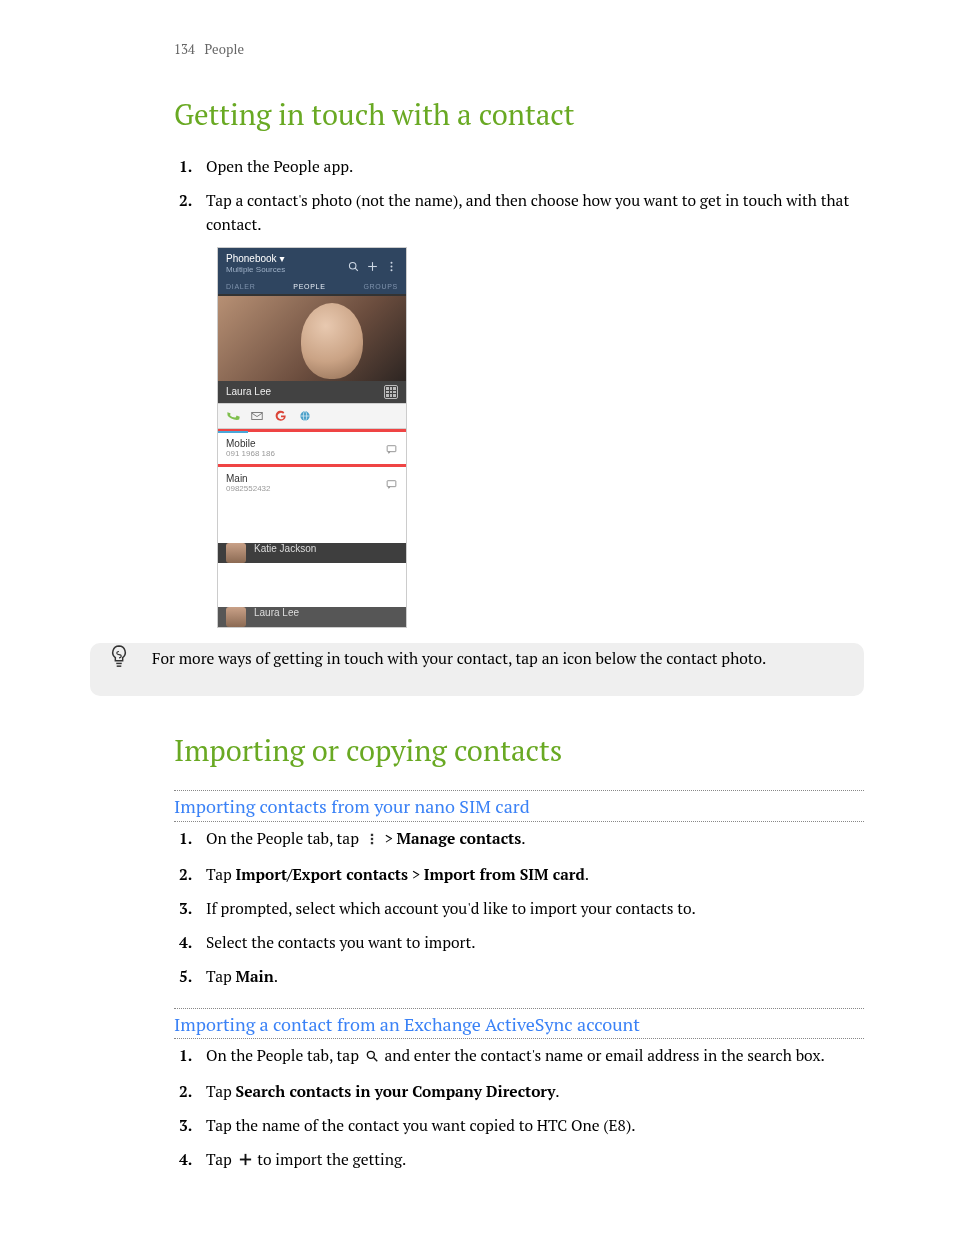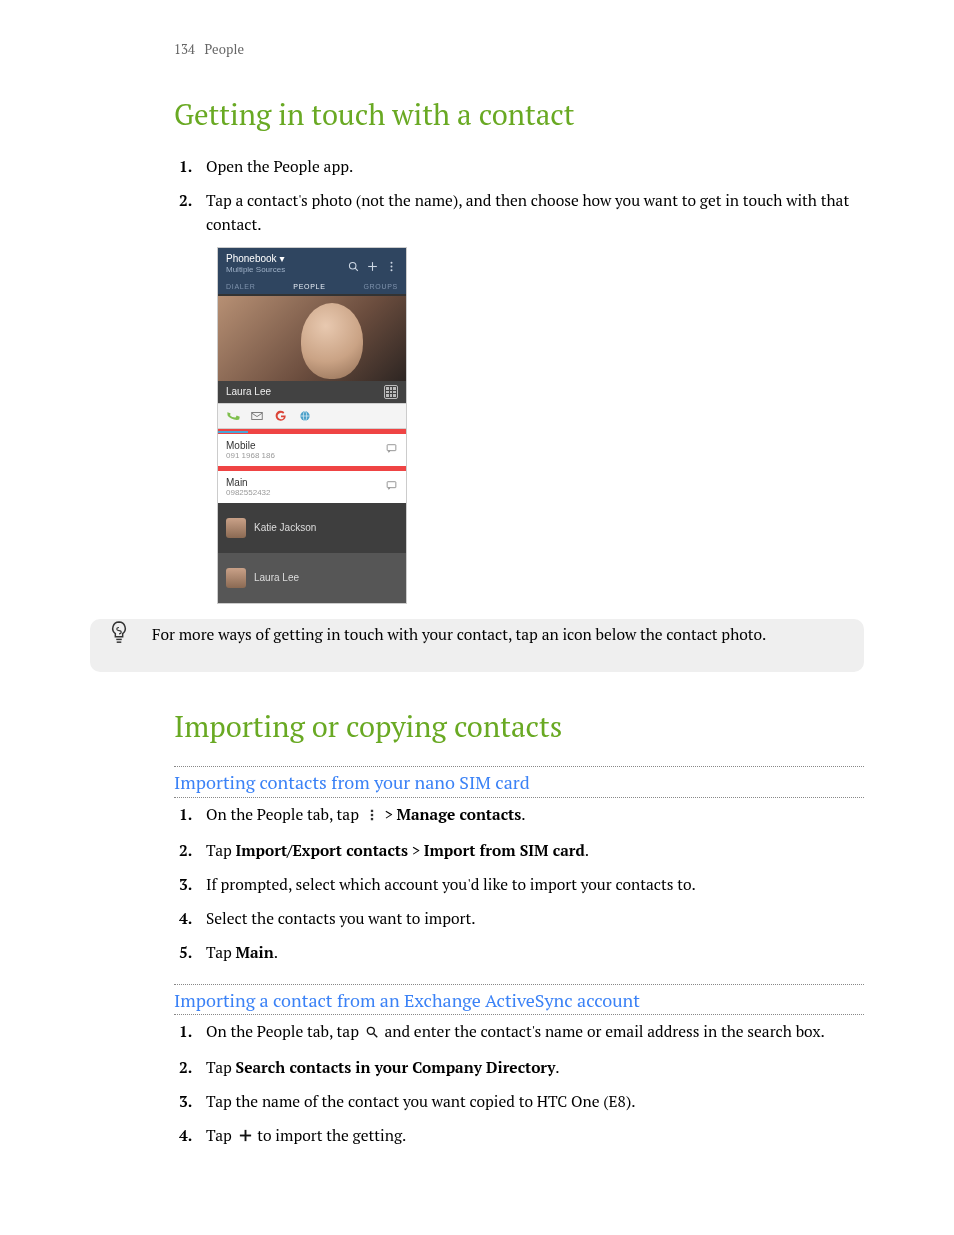--- a/index.html
+++ b/index.html
@@ -40,28 +40,28 @@
     padding:4px 8px;font-size:10px;}
   .shot .dial{width:10px;height:10px;border:1px solid #bbb;border-radius:2px;display:grid;grid-template:repeat(3,1fr)/repeat(3,1fr);gap:1px;padding:1px;}
   .shot .dial i{background:#bbb;}
   .shot .irow{background:#f4f4f4;border-top:1px solid #d0d0d0;
     border-bottom:1px solid #d0d0d0;display:flex;gap:10px;
     padding:5px 8px;align-items:center;}
   .shot .irow span{width:14px;height:14px;display:inline-block;}
   .shot .irow .ph{transform:rotate(-25deg);}
   .shot .irow .underline{position:absolute;left:0;bottom:-5px;width:30px;height:2px;background:#49a7d9;}
   .shot .irow{position:relative;}
-  .shot .entry{display:flex;align-items:center;padding:6px 8px;
-    border-top:5px solid #ef4444;background:#fff;gap:17px;}
+  .shot .entry{display:flex;align-items:flex-end;padding:6px 8px;
+    border-top:3px solid #ef4444;background:#fff;gap:17px;}
   .shot .entry .txt{flex:1;}
   .shot .entry .lbl{font-size:10px;color:#333;}
   .shot .entry .num{font-size:8px;color:#9a9a9a;}
   .shot .entry svg{width:13px;height:13px;}
-  .shot .crow{display:flex;align-items:center;gap:8px;
-    background:#3e3e3e;color:#ddd;font-size:10px;padding:15px 8px;}
+  .shot .crow{display:flex;align-items:flex-start;gap:8px;
+    background:#3e3e3e;color:#ddd;font-size:10px;padding:0 8px;margin-top:44px;}
   .shot .crow.lite{background:#565656;}
   .shot .av{width:20px;height:20px;border-radius:3px;
     background:linear-gradient(#c9a188,#8b6a53);}
 
   
   .tip{display:flex;gap:22px;background:#efefef;
     padding:0 18px 20px;margin:14px 0 36px 0;
     border-radius:10px;}
   .tip svg{width:22px;height:28px;flex-shrink:0;}
   .tip .tt{font-size:15.5px;line-height:1.55;padding-top:3px;}

